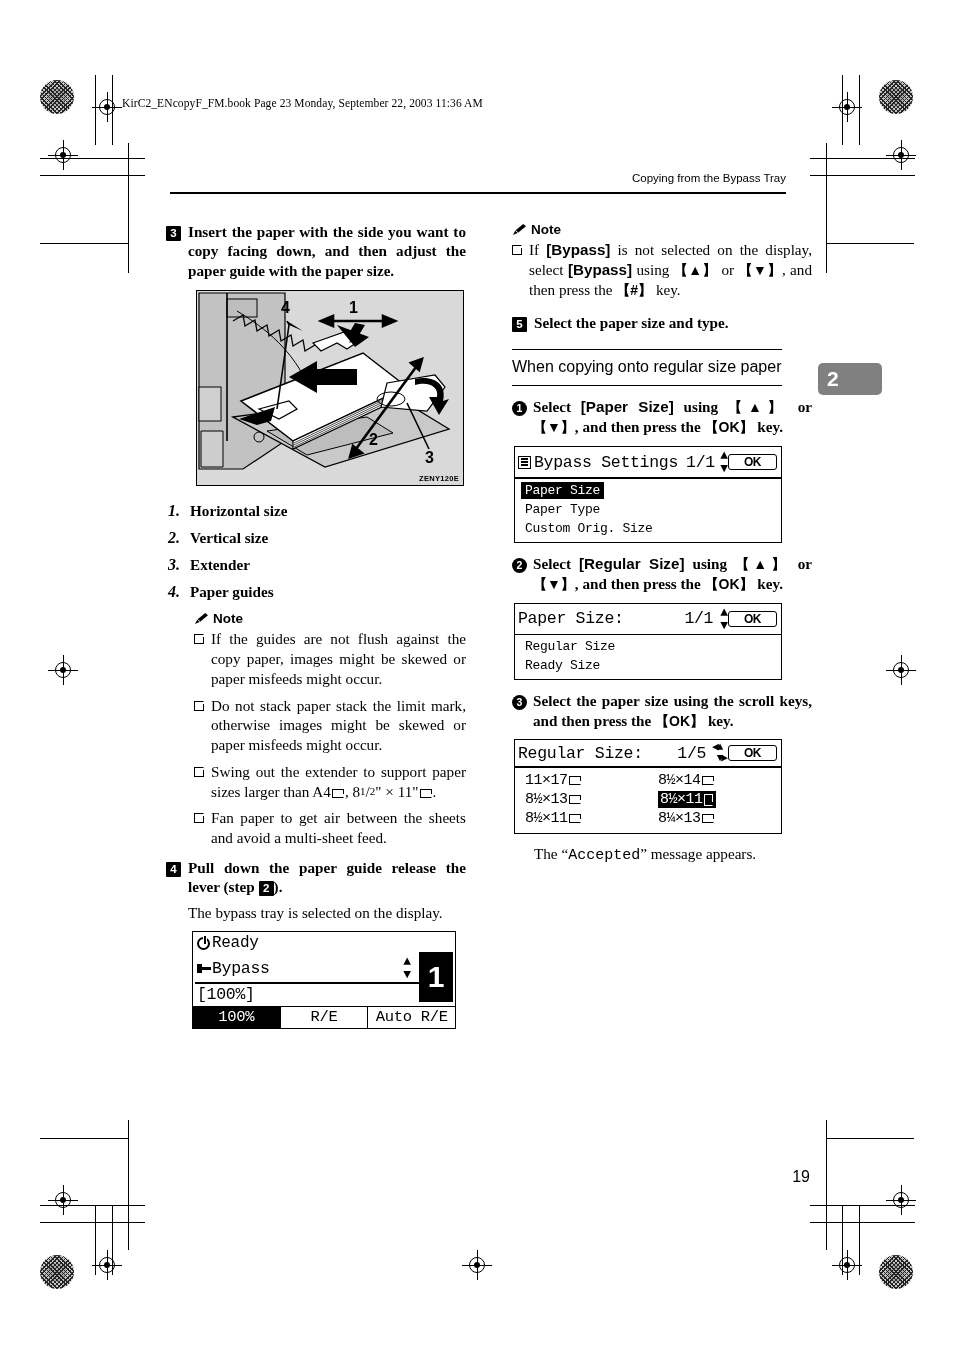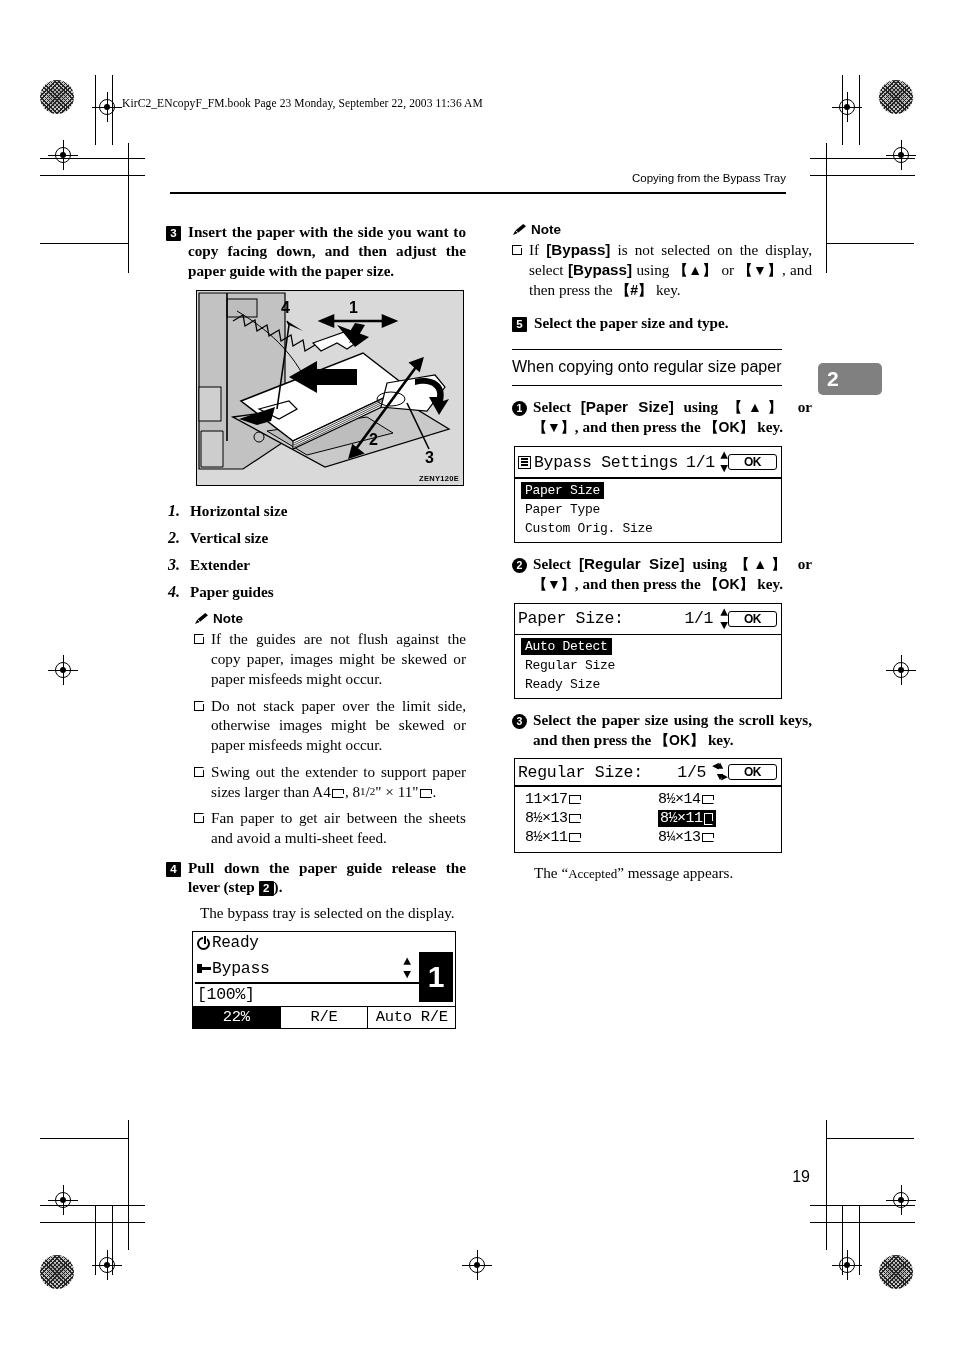--- a/index.html
+++ b/index.html
@@ -80,21 +80,21 @@
     font-family:"Liberation Sans", sans-serif; font-weight:bold;
     font-size:11.5px; line-height:15px; text-align:center;
     margin-right:7px; margin-top:4px; border-radius:1px;
   }
   .steptext {
     font-weight:bold; font-size:15.2px; line-height:1.28;
     text-align:justify; flex:1;
   }
   .stepbody {
     font-size:15.2px; line-height:1.28; text-align:justify;
-    margin-left:34px; margin-top:6px;
+    margin-left:22px; margin-top:6px;
   }
 
   
   .fig {
     position:relative; margin:10px 0 0 30px;
     width:268px; height:196px;
     border:1.3px solid #000; background:#d4d4d4;
     overflow:hidden;
   }
   .figcode {
@@ -128,21 +128,21 @@
   }
   .sqbullet::after{
     content:""; position:absolute; right:-2px; top:-2px;
     border-left:4px solid transparent; border-bottom:4px solid #fff;
   }
   .btext { font-size:15.2px; line-height:1.3; text-align:justify; flex:1; }
   .kb {
     font-family:"Liberation Sans", sans-serif; font-weight:bold; font-size:14px;
   }
   .bk { font-family:"Liberation Sans", sans-serif; font-weight:bold; }
-  .mono { font-family:Liberation Serif, serif; font-size:13px; }
+  .mono { font-family:Liberation Mono, monospace; font-size:15px; }
   .land, .port {
     display:inline-block; width:12px; height:9px; border:1.4px solid #000;
     position:relative; vertical-align:-1px; margin:0 1px;
   }
   .port { width:9px; height:12px; vertical-align:-2px; }
   .land::after, .port::after{
     content:""; position:absolute; right:-1px; bottom:-1px;
     border-left:4px solid transparent; border-top:4px solid #fff;
   }
 
@@ -460,21 +460,21 @@
       <span class="notelabel">Note</span>
     </div>
 
     <div class="bullet-item">
       <span class="sqbullet"></span>
       <span class="btext">If the guides are not flush against the copy paper, images might be skewed or paper misfeeds might occur.</span>
     </div>
 
     <div class="bullet-item">
       <span class="sqbullet"></span>
-      <span class="btext">Do not stack paper over the limit side, otherwise images might be skewed or paper misfeeds might occur.</span>
+      <span class="btext">Do not stack paper stack the limit mark, otherwise images might be skewed or paper misfeeds might occur.</span>
     </div>
 
     <div class="bullet-item">
       <span class="sqbullet"></span>
       <span class="btext">
         <span>Swing out the extender to support paper sizes larger than A4</span><span class="land"></span><span>, 8</span><sup class="frac">1</sup>/<sub class="frac">2</sub><span>" × 11"</span><span class="land"></span><span>.</span>
       </span>
     </div>
 
     <div class="bullet-item">
@@ -498,21 +498,21 @@
     </div>
     <div class="st-row2">
       <span class="trayicon"></span>
       <span>Bypass</span>
       <span class="updown" style="margin-left:auto; margin-right:42px;">▲<br>▼</span>
       <span class="st-bignum">1</span>
     </div>
     <div class="lcd-sep" style="margin:0 2px;"></div>
     <div class="st-row3">[100%]</div>
     <div class="st-tabs">
-      <div class="st-tab">22%</div>
+      <div class="st-tab">100%</div>
       <div class="st-tab">R/E</div>
       <div class="st-tab">Auto R/E</div>
     </div>
   </div>
 </div>
 
 <div class="col col-right">
 
   <div class="noteblk" style="margin-top:0;">
     <div class="notehdr" style="margin-left:0;">
@@ -581,21 +581,20 @@
         <span>Paper Size:</span>
       </span>
       <span class="lcd-title-left">
         <span style="margin-right:5px;">1/1</span>
         <span class="updown">▲<br>▼</span>
         <span class="okbox">OK</span>
       </span>
     </div>
     <div class="lcd-sep"></div>
     <div class="lcd-list">
-      <div><span class="lcd-item sel">Auto Detect</span></div>
       <div><span class="lcd-item">Regular Size</span></div>
       <div><span class="lcd-item">Ready Size</span></div>
     </div>
   </div>
 
   <div class="cstep">
     <div class="cnum">3</div>
     <div class="steptext">
       <span>Select the paper size using the scroll keys, and then press the </span><span class="kb">【OK】</span><span> key.</span>
     </div>

